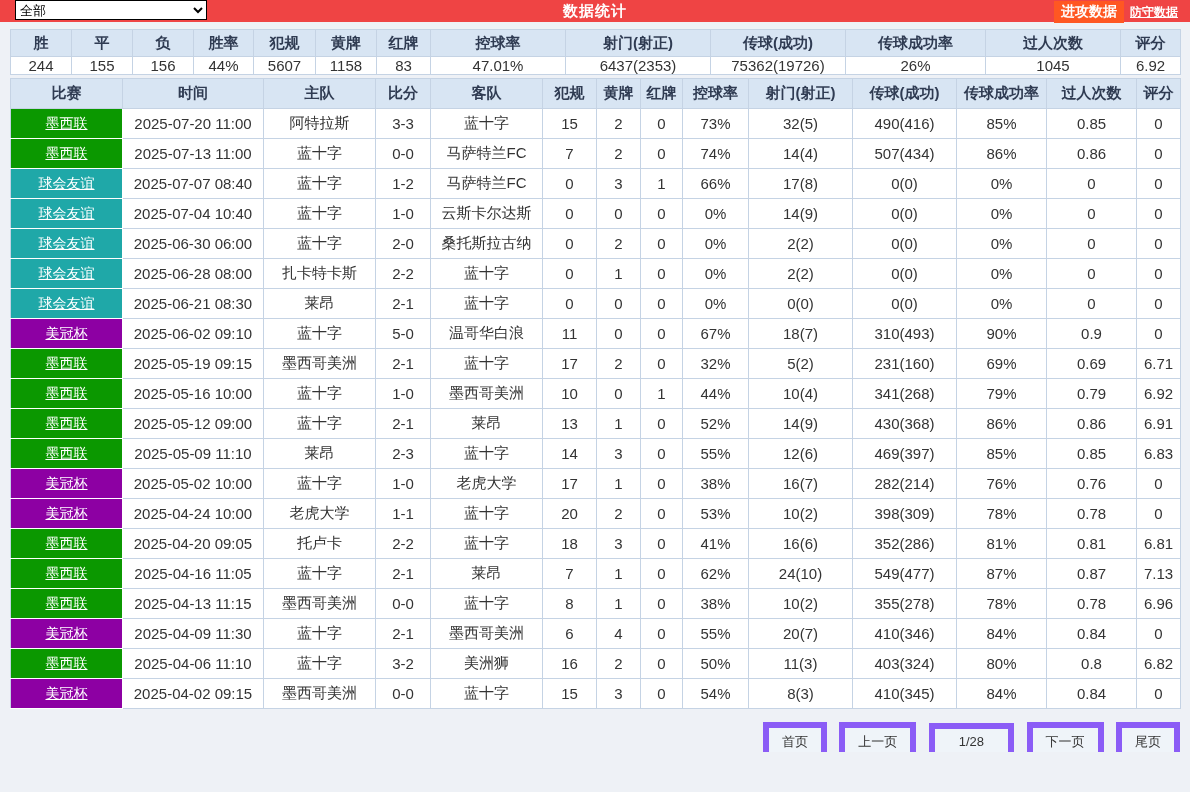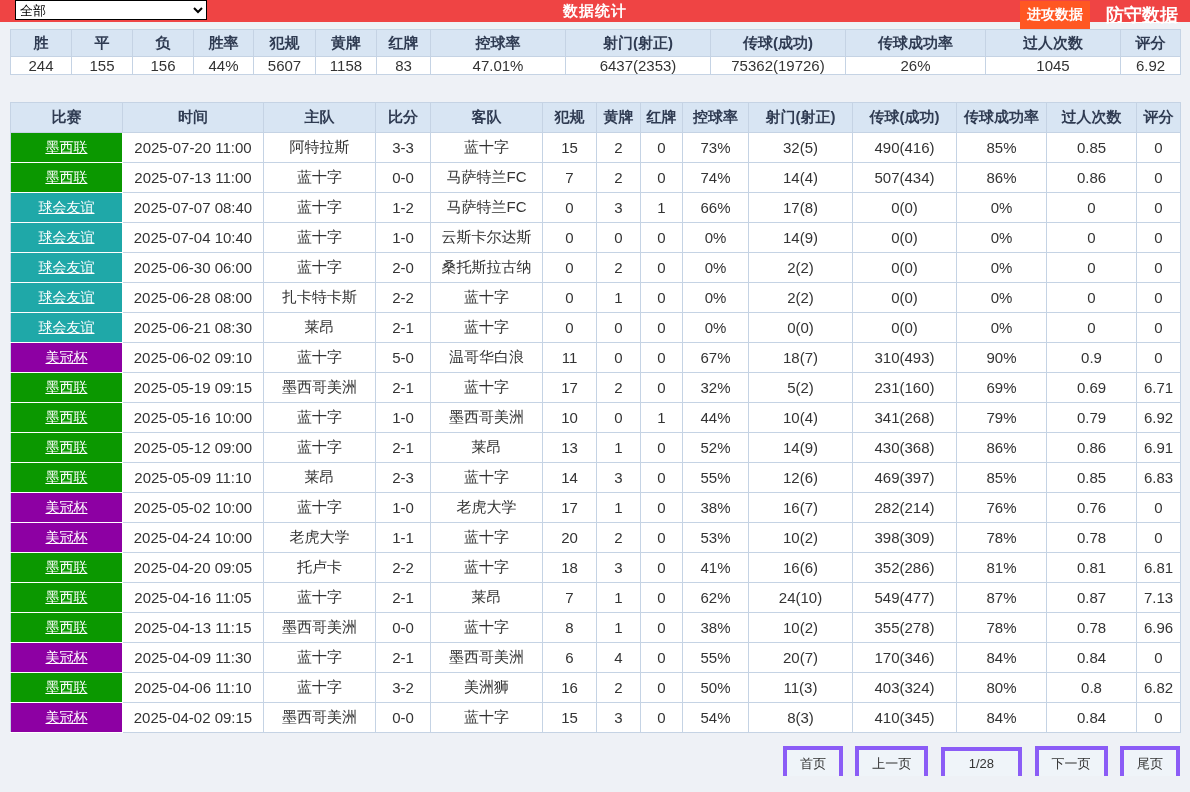--- a/index.html
+++ b/index.html
@@ -34,36 +34,36 @@
     color: #fff;
     font-weight: bold;
     font-size: 15px;
     letter-spacing: 1px;
   }
   .topbar .right-btns {
     position: absolute;
     right: 8px;
     top: 1px;
     display: flex;
-    gap: 12px;
+    gap: 2px;
   }
   .btn-attack {
     background: #FF5722;
     color: #fff;
     font-weight: bold;
     font-size: 14px;
     border: none;
     padding: 2px 7px;
     cursor: pointer;
   }
   .btn-defense {
     background: transparent;
     color: #fff;
     font-weight: bold;
-    font-size: 18px;
+    font-size: 12px;
     border: none;
     padding: 2px 4px;
     cursor: pointer;
     text-decoration: underline;
   }
   
   table {
     border-collapse: collapse;
     table-layout: fixed;
     margin-left: 10px;
@@ -79,41 +79,41 @@
   }
   th {
     background: #D8E5F3;
     color: #2F3B52;
     font-weight: bold;
     height: 27px;
   }
   td { height: 30px; color: #333; }
   .summary-table { margin-top: 7px; }
   .summary-table td { height: 16px; }
-  .match-table { margin-top: 27px; }
+  .match-table { margin-top: 3px; }
   .match-table th { height: 30px; }
   td.league-cell {
     color: #fff;
     font-size: 14px;
     border-color: #fff;
     border-left-color: #C5D3E4;
     text-decoration: underline;
   }
   
   .pagination {
     margin: 13px 10px 0 0;
     text-align: right;
     height: 30px;
   }
   .pagination .pg-btn {
     display: inline-block;
     margin-left: 8px;
     padding: 5px 13px;
     background: #EFF4F9;
-    border: 4px solid #8b5cf6;
+    border: 6px solid #8b5cf6;
     font-size: 13px;
     color: #333;
     cursor: pointer;
     font-family: "Liberation Sans", sans-serif;
   }
   .pagination .pg-indicator { padding: 5px 24px; }
 </style>
 </head>
 <body>
 
@@ -490,21 +490,21 @@
         <td class="league-cell" style="background: rgb(141, 0, 163);">美冠杯</td>
         <td>2025-04-09 11:30</td>
         <td>蓝十字</td>
         <td>2-1</td>
         <td>墨西哥美洲</td>
         <td>6</td>
         <td>4</td>
         <td>0</td>
         <td>55%</td>
         <td>20(7)</td>
-        <td>170(346)</td>
+        <td>410(346)</td>
         <td>84%</td>
         <td>0.84</td>
         <td>0</td>
       </tr>
       <tr>
         <td class="league-cell" style="background: rgb(11, 152, 0);">墨西联</td>
         <td>2025-04-06 11:10</td>
         <td>蓝十字</td>
         <td>3-2</td>
         <td>美洲狮</td>

